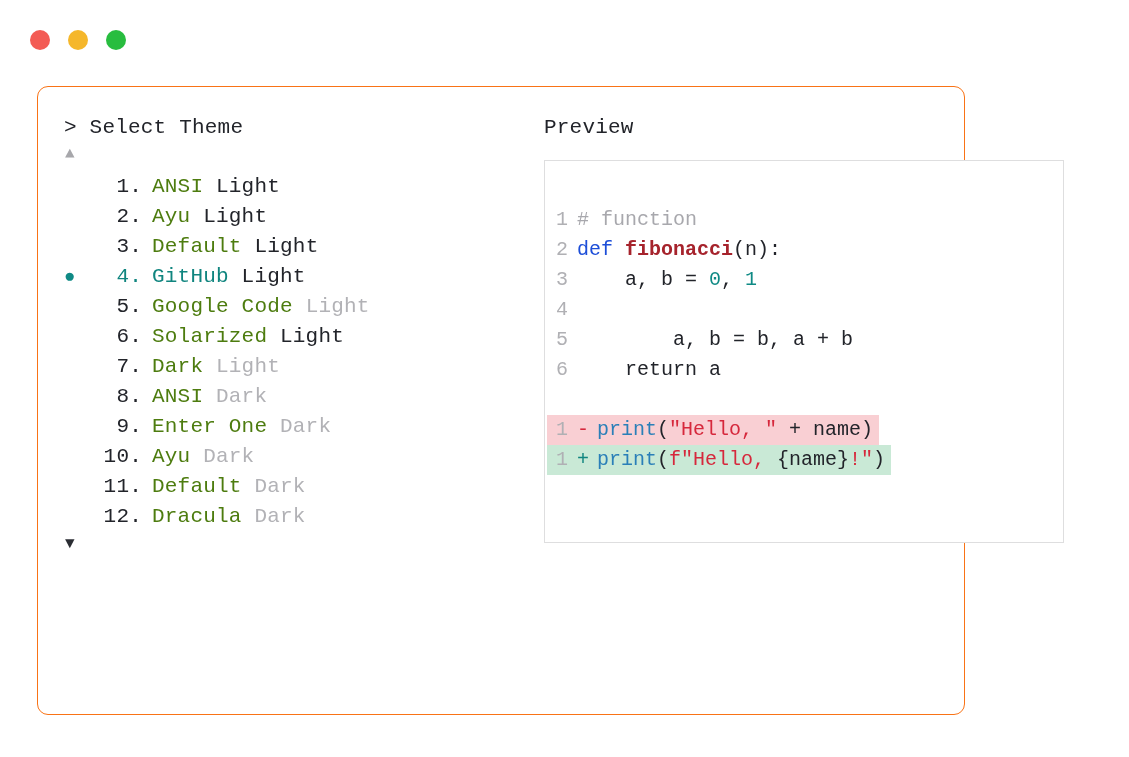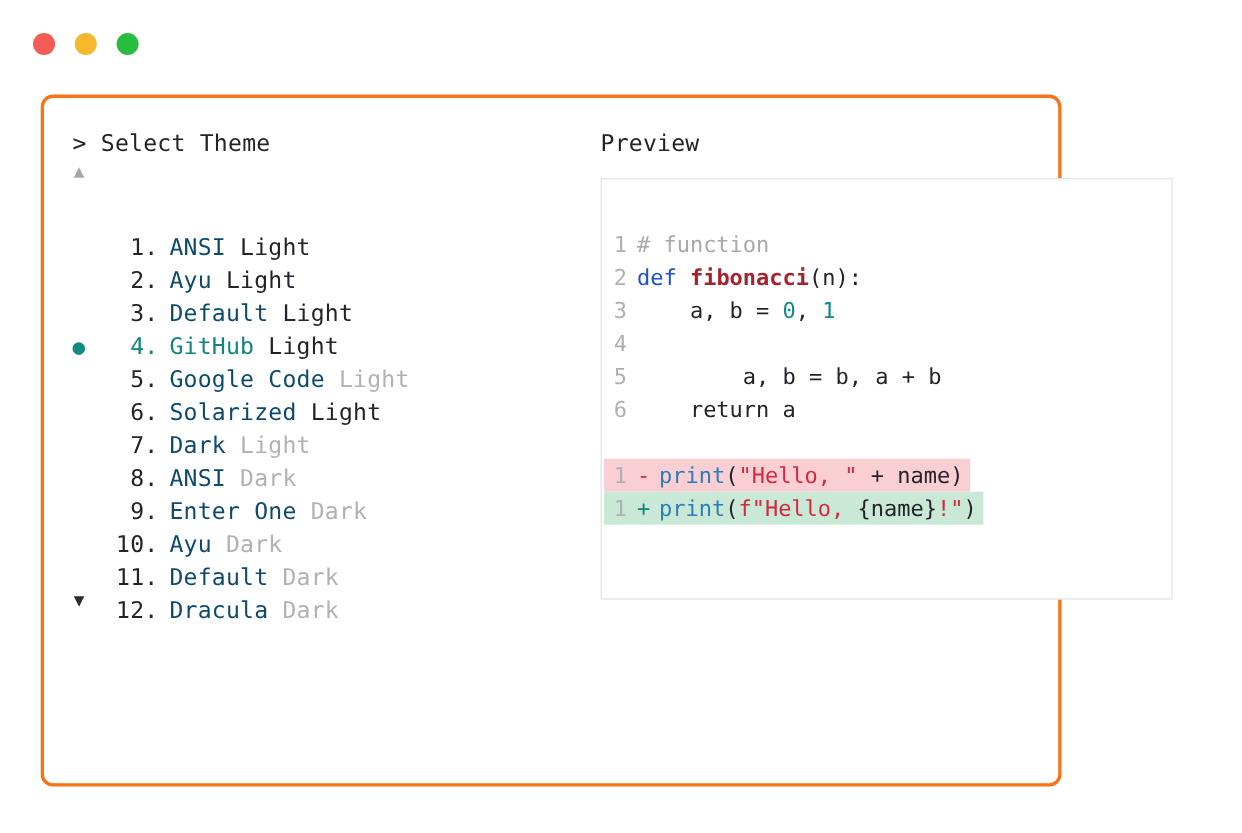--- a/index.html
+++ b/index.html
@@ -38,23 +38,24 @@
     display: block;
   }
 
   
   #panel {
     position: absolute;
     left: 37px;
     top: 86px;
     width: 928px;
     height: 629px;
-    border: 3px solid #f97316;
+    border: 1px solid #f97316;
     border-radius: 11px;
     background: #ffffff;
+    font-family: Liberation Mono, monospace;
   }
 
   
   #left-col {
     position: absolute;
     left: 26px;
     top: 27px;
     width: 470px;
   }
   .prompt-line {
@@ -93,22 +94,22 @@
     font-size: 19px;
     color: #0f8a85;
     line-height: 30px;
   }
   .idx-cell {
     width: 44px;
     flex: 0 0 44px;
     text-align: right;
     color: #22242a;
   }
-  .name-cell { color: #0c4a6e; padding-left: 10px; }
-  .variant-cell { color: #b2b2b6; margin-top: 36px; }
+  .name-cell { color: #4d7c0f; padding-left: 10px; }
+  .variant-cell { color: #b2b2b6; }
   .theme-row.selected .idx-cell,
   .theme-row.selected .idx-dot,
   .theme-row.selected .name-cell,
   .theme-row.selected .variant-cell { color: #10857f; }
   .theme-row.solid .variant-cell { color: #22242a; }
 
   #footer-hint {
     position: absolute;
     left: 27px;
     top: 545px;

